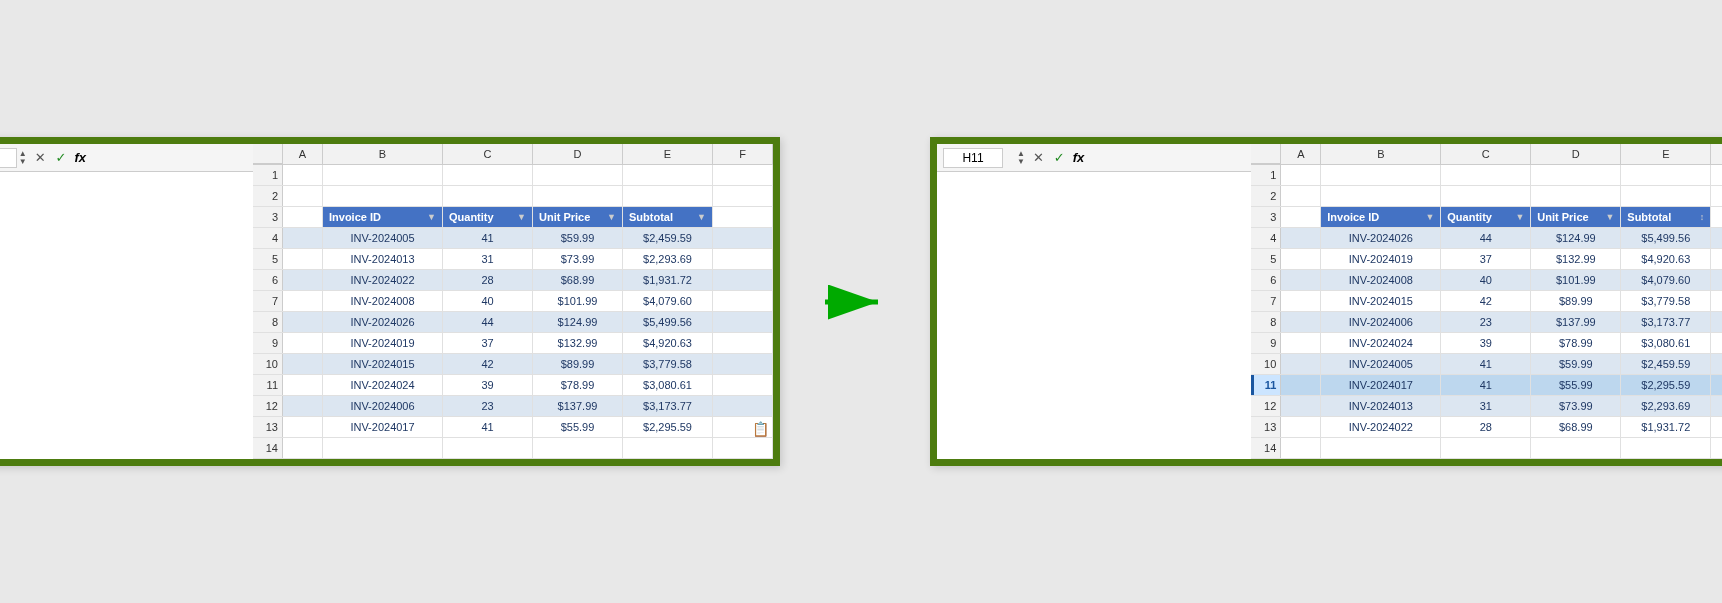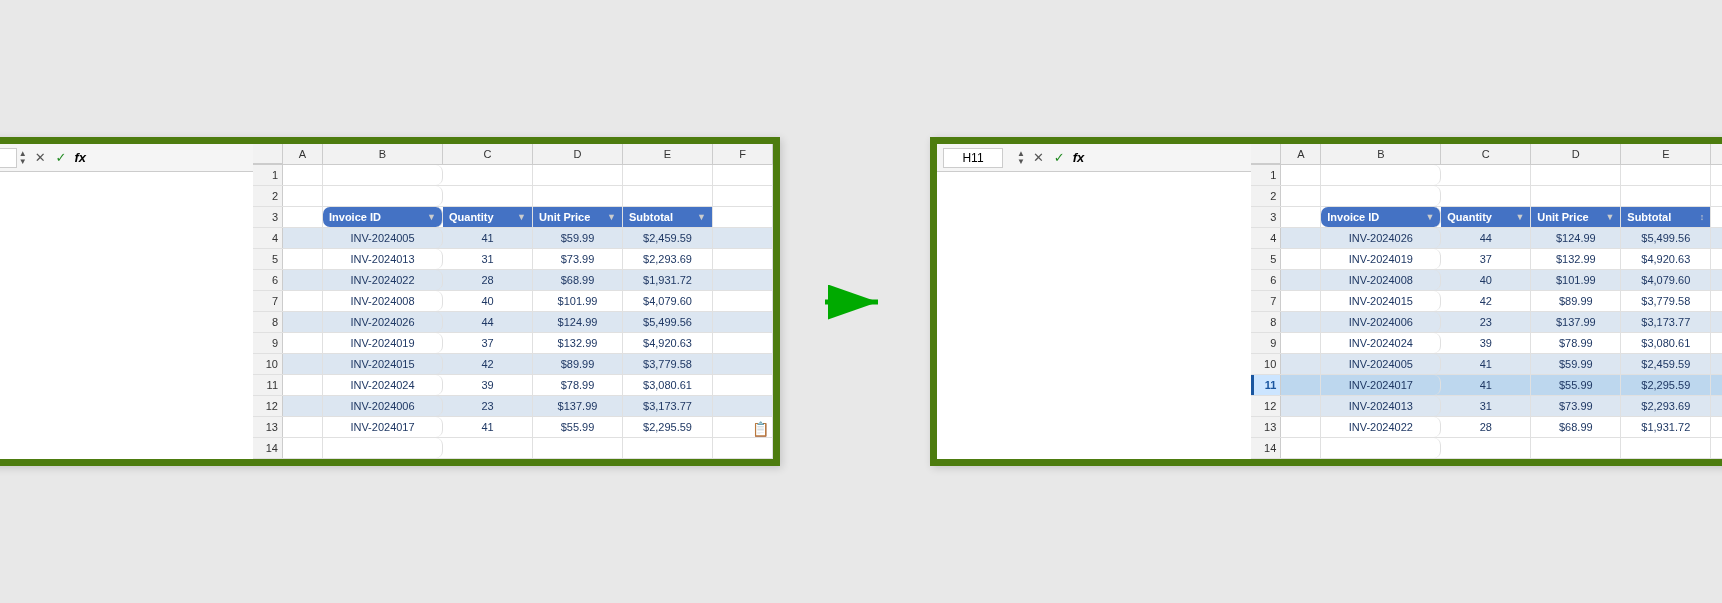--- a/index.html
+++ b/index.html
@@ -137,21 +137,21 @@
       display: flex;
       align-items: center;
       border-right: 1px solid #e0e0e0;
       padding: 0 4px;
       height: 20px;
       font-size: 11px;
       white-space: nowrap;
       overflow: hidden;
     }
     .cell.col-a { width: 40px; min-width: 40px; }
-    .cell.col-b { width: 120px; min-width: 120px; justify-content: center; border-radius: 7px; }
+    .cell.col-b { width: 120px; min-width: 120px; justify-content: center; }
     .cell.col-c { width: 90px; min-width: 90px; justify-content: center; }
     .cell.col-d { width: 90px; min-width: 90px; justify-content: center; }
     .cell.col-e { width: 90px; min-width: 90px; justify-content: center; }
     .cell.col-f { width: 60px; min-width: 60px; }
     .header-cell {
       background: #4472C4;
       color: #fff;
       font-weight: bold;
       justify-content: space-between !important;
       padding: 0 6px;

